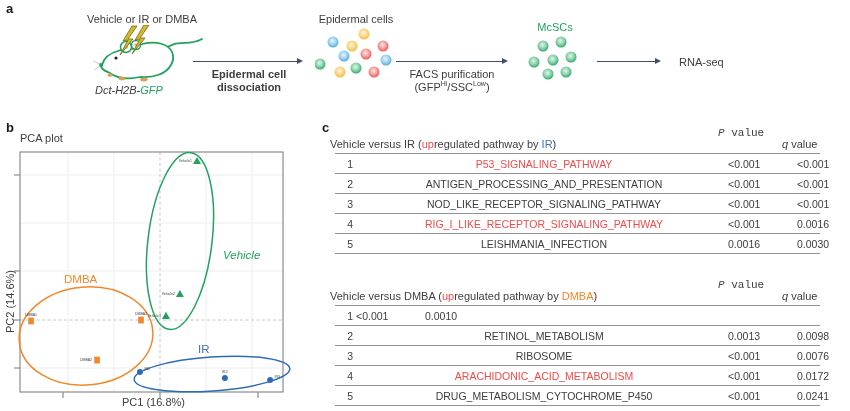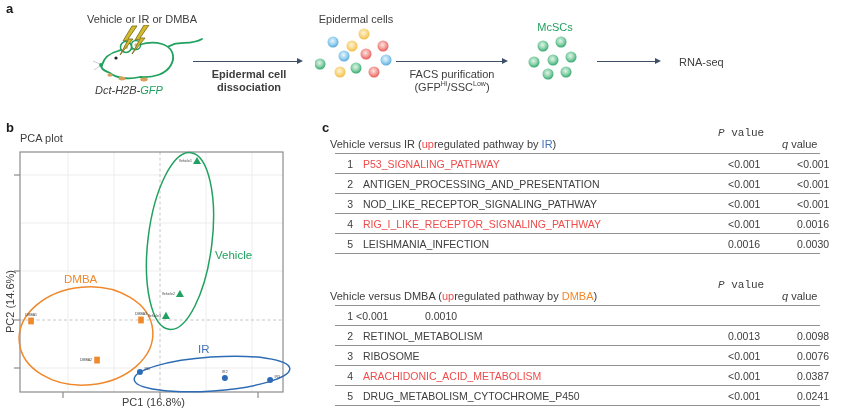--- a/index.html
+++ b/index.html
@@ -20,21 +20,21 @@
      border-left:6.5px solid #3e5067;border-top:3.4px solid transparent;border-bottom:3.4px solid transparent;}
   
   .tbl{position:absolute;left:330px;width:505px;}
   .tbl-head{position:relative;height:22px;font-size:11px;}
   .tbl-title{position:absolute;left:0;bottom:3px;white-space:nowrap;}
   .hP{position:absolute;left:388px;bottom:14px;font-family:Liberation Mono, monospace;}
   .hQ{position:absolute;left:452px;bottom:3px;}
   .rows{margin-left:5px;width:485px;border-top:1px solid #929292;}
   .trow{display:flex;align-items:center;height:19px;border-bottom:1px solid #929292;font-size:10.5px;}
   .rank{flex:0 0 18px;text-align:right;}
-  .pw{flex:0 0 362px;padding-left:10px;white-space:nowrap;overflow:hidden;}
+  .pw{flex:0 0 362px;padding-left:10px;white-space:nowrap;overflow:hidden;text-align:center;}
   .pv{flex:0 0 66px;padding-left:3px;}
   .qv{flex:1;padding-left:3px;}
   .hl{color:#ee4b4b;}
   
   .ylab{position:absolute;left:4px;top:333px;transform:rotate(-90deg);transform-origin:0 0;
         white-space:nowrap;font-size:11px;}
   .grp{position:absolute;font-size:11.5px;}
   sup{font-size:7px;}
 </style>
 </head>
@@ -181,21 +181,21 @@
         <circle cx="214.877" cy="230.07999999999998" r="3" fill="#2d6cb4"></circle>
         <text font-size="3.5" fill="#444" font-family="Liberation Sans, sans-serif" x="214.877" y="225.07999999999998" text-anchor="middle">IR2</text>
         <circle cx="260.113" cy="232" r="3" fill="#2d6cb4"></circle>
         <text font-size="3.5" fill="#444" font-family="Liberation Sans, sans-serif" x="264.613" y="230" text-anchor="start">IR3</text>
       </g>
   </svg>
 
   <div class="ylab">PC2 (14.6%)</div>
   <div class="abs lbl" style="left:122px;top:396px;">PC1 (16.8%)</div>
 
-  <div class="grp c-green" style="left:215px;top:249px;">Vehicle</div>
+  <div class="grp c-green" style="left:223px;top:249px;font-style:italic;">Vehicle</div>
   <div class="grp c-orange" style="left:64px;top:273px;">DMBA</div>
   <div class="grp c-blue" style="left:198px;top:343px;">IR</div>
 
   <div class="abs plabel" style="left:322px;top:120px;">c</div>
 
   <div class="tbl" style="top:131px;">
     <div class="tbl-head">
       <div class="tbl-title"><span>Vehicle versus IR (</span><span class="c-red">up</span><span>regulated pathway by </span><span class="c-blue">IR</span><span>)</span></div>
       <div class="hP"><span class="italic">P</span><span> value</span></div>
       <div class="hQ"><span class="italic">q</span><span> value</span></div>
@@ -255,21 +255,21 @@
         <div class="trow">
           <div class="rank">3</div>
           <div class="pw">RIBOSOME</div>
           <div class="pv">&lt;0.001</div>
           <div class="qv">0.0076</div>
         </div>
         <div class="trow">
           <div class="rank">4</div>
           <div class="pw hl">ARACHIDONIC_ACID_METABOLISM</div>
           <div class="pv">&lt;0.001</div>
-          <div class="qv">0.0387</div>
+          <div class="qv">0.0172</div>
         </div>
         <div class="trow">
           <div class="rank">5</div>
           <div class="pw">DRUG_METABOLISM_CYTOCHROME_P450</div>
           <div class="pv">&lt;0.001</div>
           <div class="qv">0.0241</div>
         </div>
       </div>
   </div>
 

